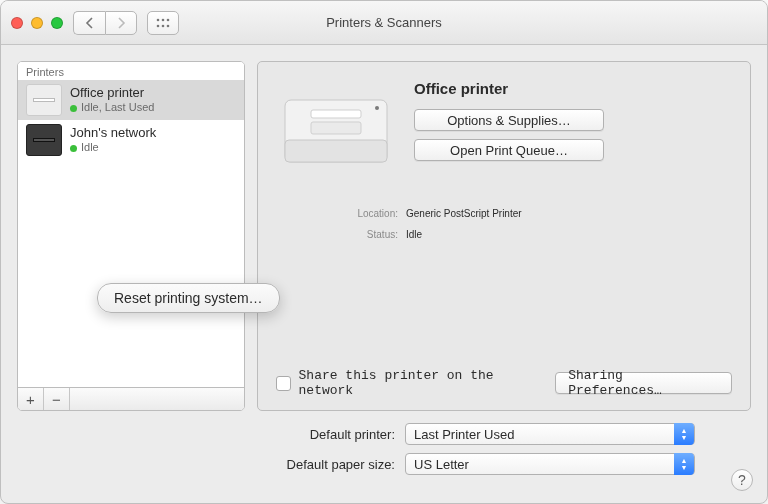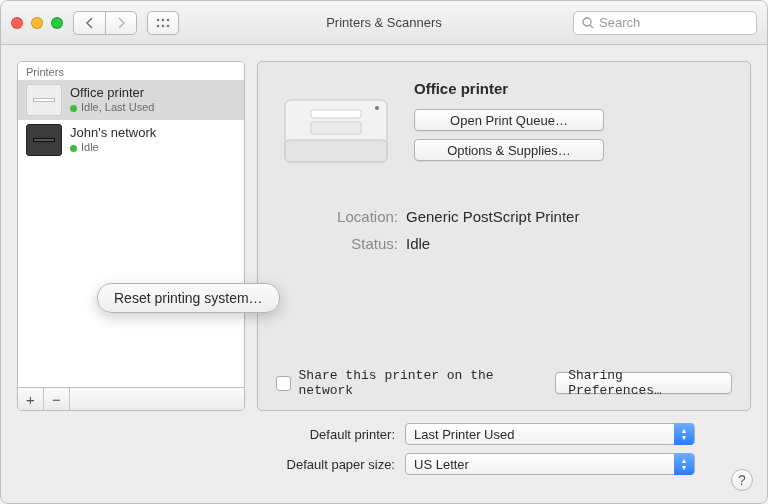--- a/index.html
+++ b/index.html
@@ -43,21 +43,21 @@
 .sf-btn { width: 26px; height: 22px; border-right: 1px solid #c6c6c6; display: flex; align-items: center; justify-content: center; color: #555; font-size: 15px; }
 
 .detail-panel { flex: 1; border: 1px solid #bcbcbc; border-radius: 5px; background: #e8e8e8; padding: 18px 18px 12px 18px; display: flex; flex-direction: column; }
 .detail-top { display: flex; gap: 18px; }
 .big-printer { width: 120px; height: 100px; display:flex; align-items:center; justify-content:center; }
 .detail-right { flex: 1; display: flex; flex-direction: column; gap: 8px; }
 .detail-title { font-weight: 700; font-size: 15px; margin-bottom: 4px; }
 .mac-btn { height: 22px; background: linear-gradient(#ffffff,#f0f0f0); border: 1px solid #b1b1b1; border-radius: 4px; font-size: 13px; display: flex; align-items: center; justify-content: center; box-shadow: 0 1px 0 rgba(0,0,0,0.05); }
 .detail-right .mac-btn { width: 190px; }
 
-.info-grid { margin-top: 28px; display: grid; grid-template-columns: 130px 1fr; row-gap: 10px; font-size: 15px; }
+.info-grid { margin-top: 28px; display: grid; grid-template-columns: 130px 1fr; row-gap: 10px; font-size: 10px; }
 .info-label { text-align: right; color: #8a8a8a; padding-right: 8px; }
 
 .share-row { margin-top: auto; display: flex; align-items: center; gap: 8px; padding-top: 12px; font-family: Liberation Mono, monospace; }
 .checkbox { width: 15px; height: 15px; background: #fff; border: 1px solid #aaa; border-radius: 3px; }
 .share-row .mac-btn { margin-left: auto; padding: 0 12px; }
 
 .bottom-settings { padding: 2px 16px 0 0; display: flex; flex-direction: column; gap: 8px; align-items: flex-end; }
 .setting-row { display: flex; align-items: center; gap: 10px; width: 100%; justify-content: flex-end; }
 .setting-row label { text-align: right; }
 .select { width: 290px; height: 22px; background: linear-gradient(#fff,#f2f2f2); border: 1px solid #b1b1b1; border-radius: 4px; display: flex; align-items: center; padding-left: 8px; position: relative; font-size: 13px; }
@@ -94,27 +94,20 @@
       <svg width="14" height="10" viewBox="0 0 14 10">
         <circle cx="2" cy="2" r="1.3" fill="#777"></circle>
           <circle cx="7" cy="2" r="1.3" fill="#777"></circle>
           <circle cx="12" cy="2" r="1.3" fill="#777"></circle>
         <circle cx="2" cy="8" r="1.3" fill="#777"></circle>
           <circle cx="7" cy="8" r="1.3" fill="#777"></circle>
           <circle cx="12" cy="8" r="1.3" fill="#777"></circle>
       </svg>
     </div>
     <div class="win-title">Printers &amp; Scanners</div>
-    <div class="search-box">
-      <svg width="12" height="12" viewBox="0 0 12 12">
-          <circle cx="5" cy="5" r="4" stroke="#999" stroke-width="1.3" fill="none"></circle>
-          <line x1="8" y1="8" x2="11" y2="11" stroke="#999" stroke-width="1.3"></line>
-        </svg>
-      <input placeholder="Search" style="">
-    </div>
   </div>
 
   <div class="content">
     <div class="top-row">
 
       <div class="sidebar-wrapper">
         <div class="sidebar-header">Printers</div>
         <div class="printer-list">
           <div class="printer-item selected">
             <div class="printer-icon">
@@ -153,22 +146,22 @@
             <svg width="118" height="96" viewBox="0 0 118 96">
               <rect x="8" y="18" width="102" height="62" rx="6" fill="#f2f2f2" stroke="#c8c8c8"></rect>
               <rect x="8" y="58" width="102" height="22" rx="4" fill="#e3e3e3" stroke="#c8c8c8"></rect>
               <rect x="34" y="28" width="50" height="8" rx="2" fill="#fff" stroke="#cfcfcf"></rect>
               <rect x="34" y="40" width="50" height="12" rx="2" fill="#eaeaea" stroke="#cfcfcf"></rect>
               <circle cx="100" cy="26" r="2" fill="#7a7a7a"></circle>
             </svg>
           </div>
           <div class="detail-right">
             <div class="detail-title">Office printer</div>
+            <div class="mac-btn">Options &amp; Supplies…</div>
             <div class="mac-btn">Open Print Queue…</div>
-            <div class="mac-btn">Options &amp; Supplies…</div>
           </div>
         </div>
 
         <div class="info-grid">
           <div class="info-label">Location:</div>
           <div>Generic PostScript Printer</div>
           <div class="info-label">Status:</div>
           <div>Idle</div>
         </div>
 

